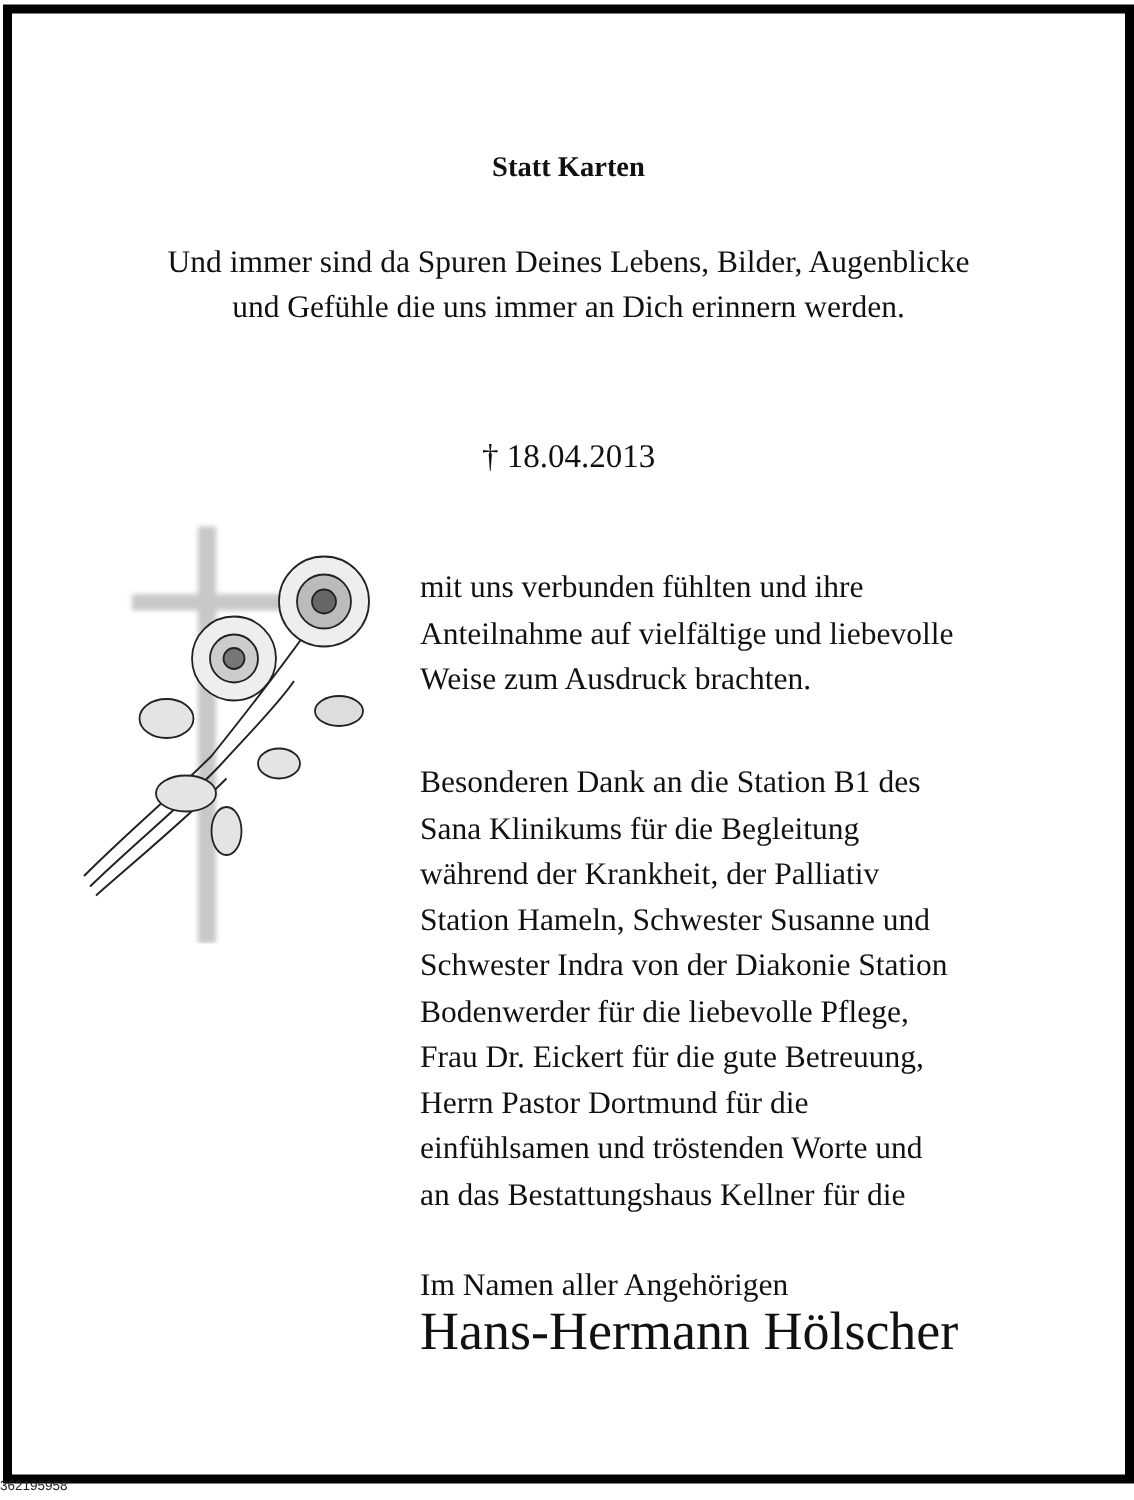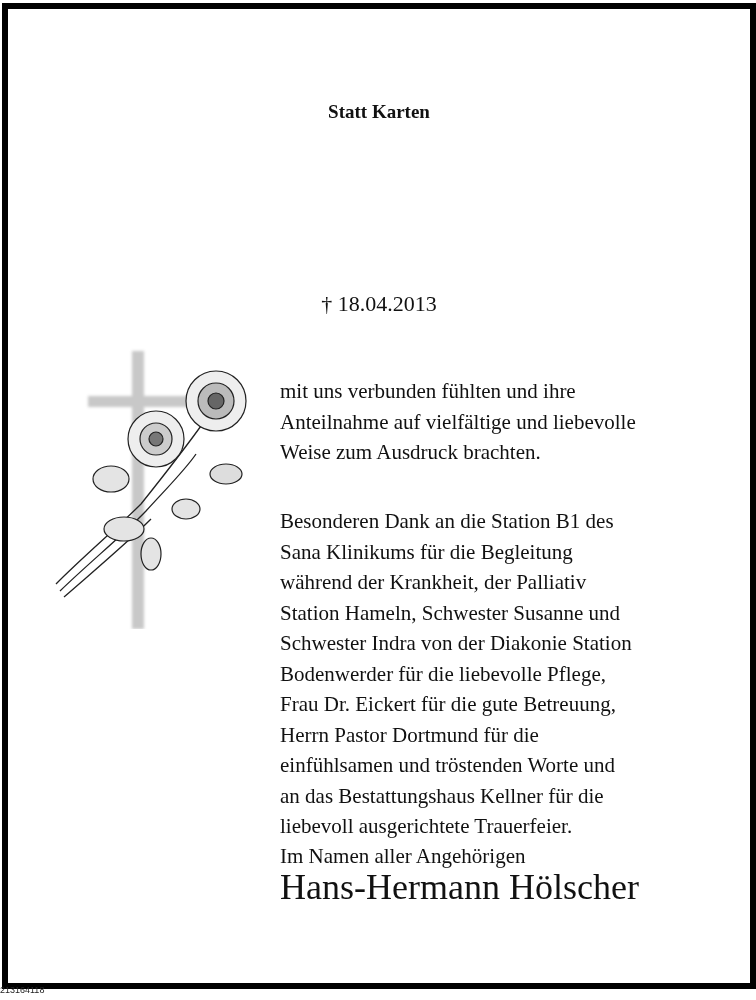--- a/index.html
+++ b/index.html
@@ -19,20 +19,24 @@
   .sig { top:863px; font-size:36px; font-weight:normal; }
   .place { top:920px; }
   .artwork { position:absolute; left:38px; top:330px; width:210px; height:290px; }
   .ref { position:absolute; left:0; top:985px; font-family:"Liberation Sans", sans-serif; font-size:9px; color:#222; }
 </style>
 </head>
 <body>
 
 <div class="frame">
   <div class="abs center h-statt">Statt Karten</div>
+  <div class="abs center intro">
+    <div>Und immer sind da Spuren Deines Lebens, Bilder, Augenblicke</div>
+    <div>und Gefühle die uns immer an Dich erinnern werden.</div>
+  </div>
   <div class="abs center death">† 18.04.2013</div>
 
   <svg class="artwork" viewBox="0 0 210 290">
     <defs>
         <filter id="blur">
           <feGaussianBlur stdDeviation="1.6"></feGaussianBlur>
         </filter>
       </defs>
     <g filter="url(#blur)" fill="#c8c8c8">
       <rect x="86" y="12" width="12" height="278"></rect>
@@ -67,19 +71,18 @@
     <div>Besonderen Dank an die Station B1 des</div>
     <div>Sana Klinikums für die Begleitung</div>
     <div>während der Krankheit, der Palliativ</div>
     <div>Station Hameln, Schwester Susanne und</div>
     <div>Schwester Indra von der Diakonie Station</div>
     <div>Bodenwerder für die liebevolle Pflege,</div>
     <div>Frau Dr. Eickert für die gute Betreuung,</div>
     <div>Herrn Pastor Dortmund für die</div>
     <div>einfühlsamen und tröstenden Worte und</div>
     <div>an das Bestattungshaus Kellner für die</div>
-    <div>liebevoll ausgerichtete Trauerfeier.</div>
   </div>
   <div class="abs right sig-pre">Im Namen aller Angehörigen</div>
   <div class="abs right sig">Hans-Hermann Hölscher</div>
 </div>
 
-<div class="ref">213164118</div>
+<div class="ref">362195958</div>
 
 </body></html>

